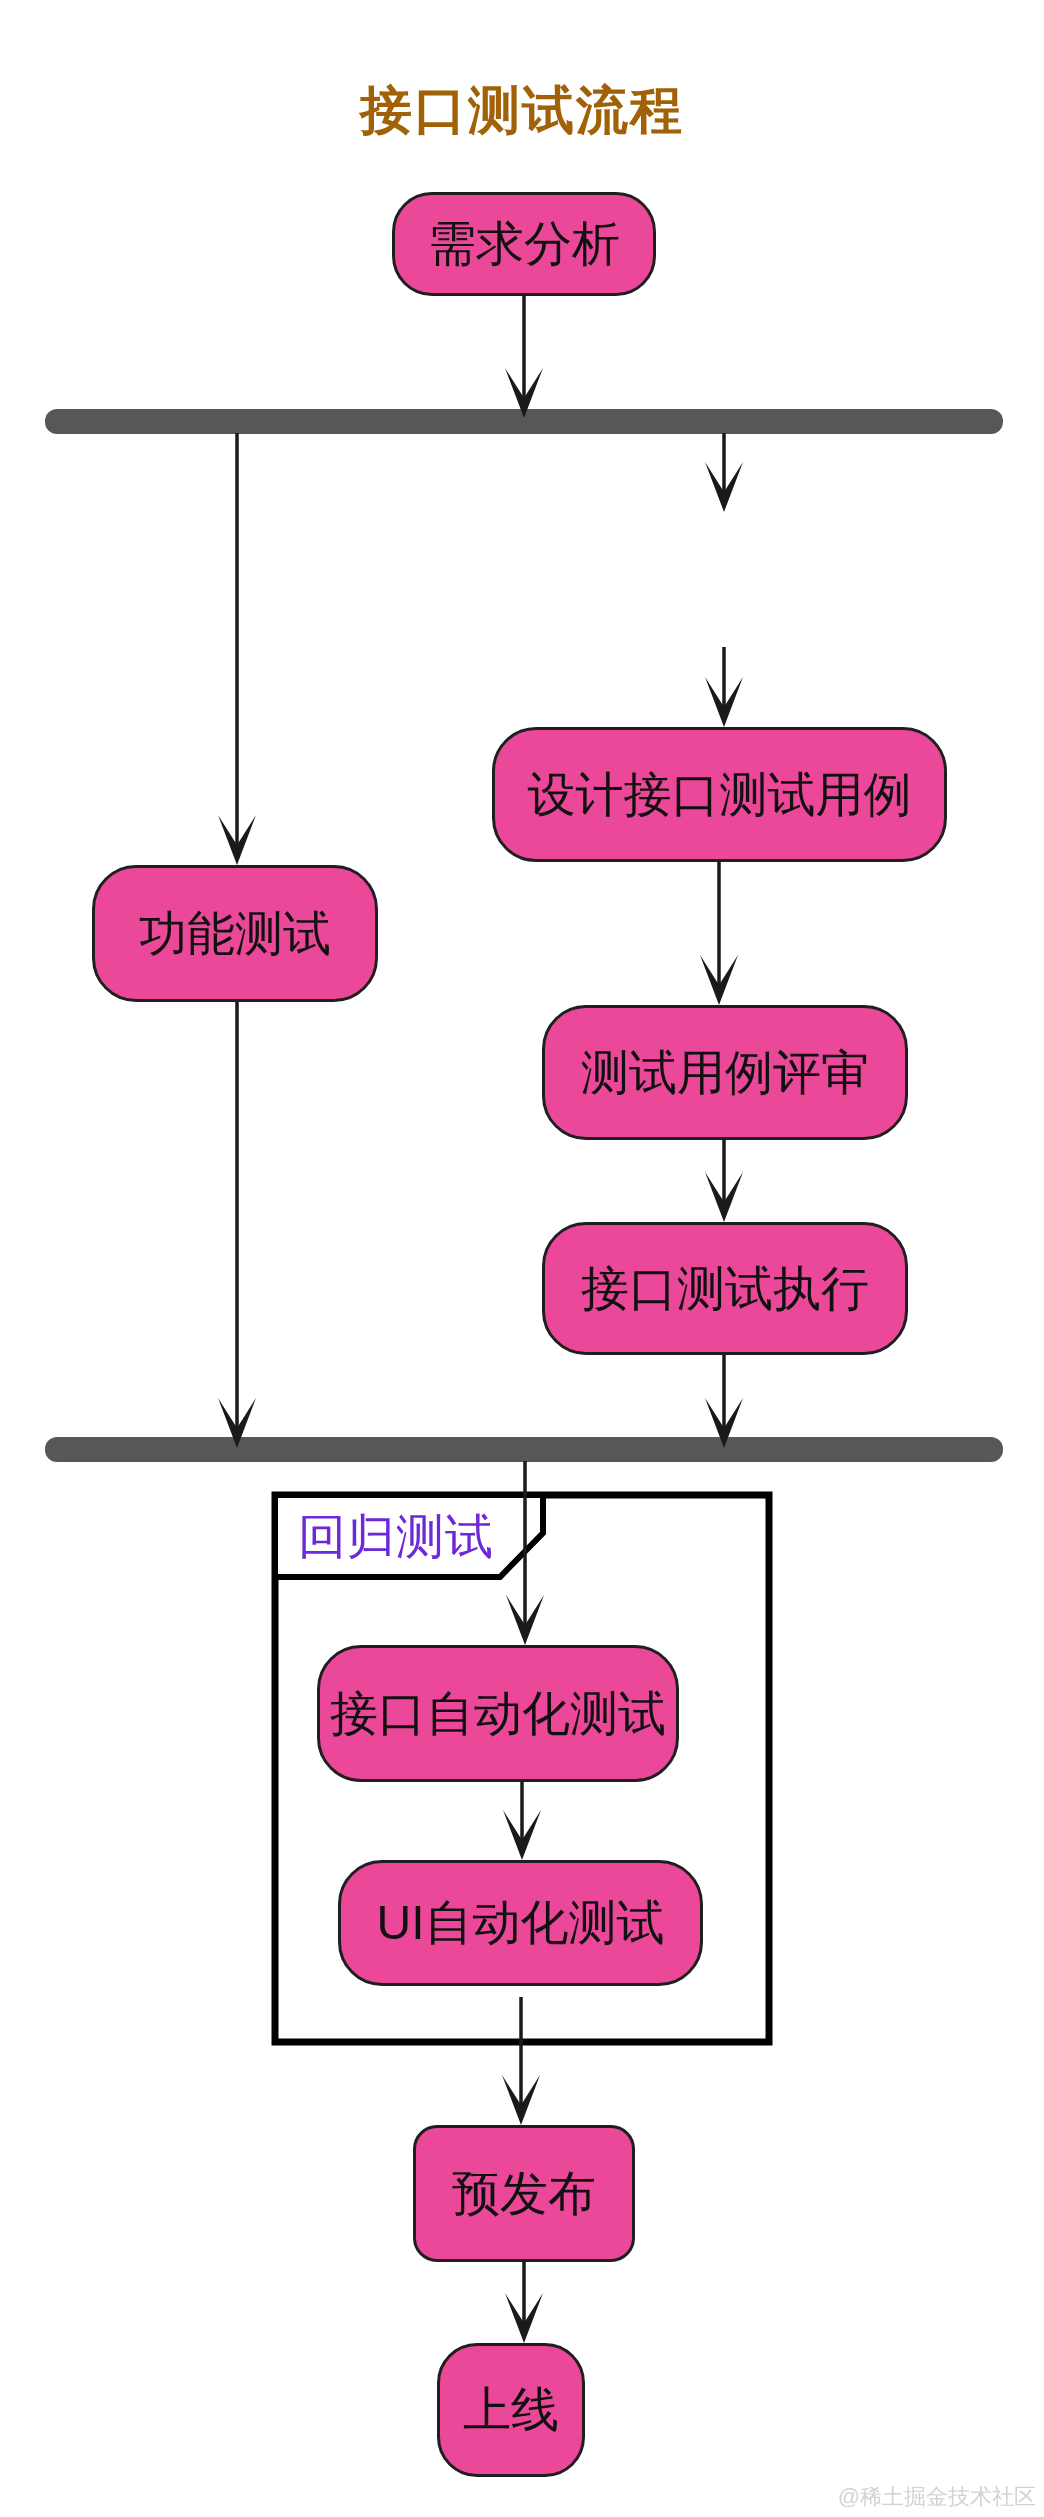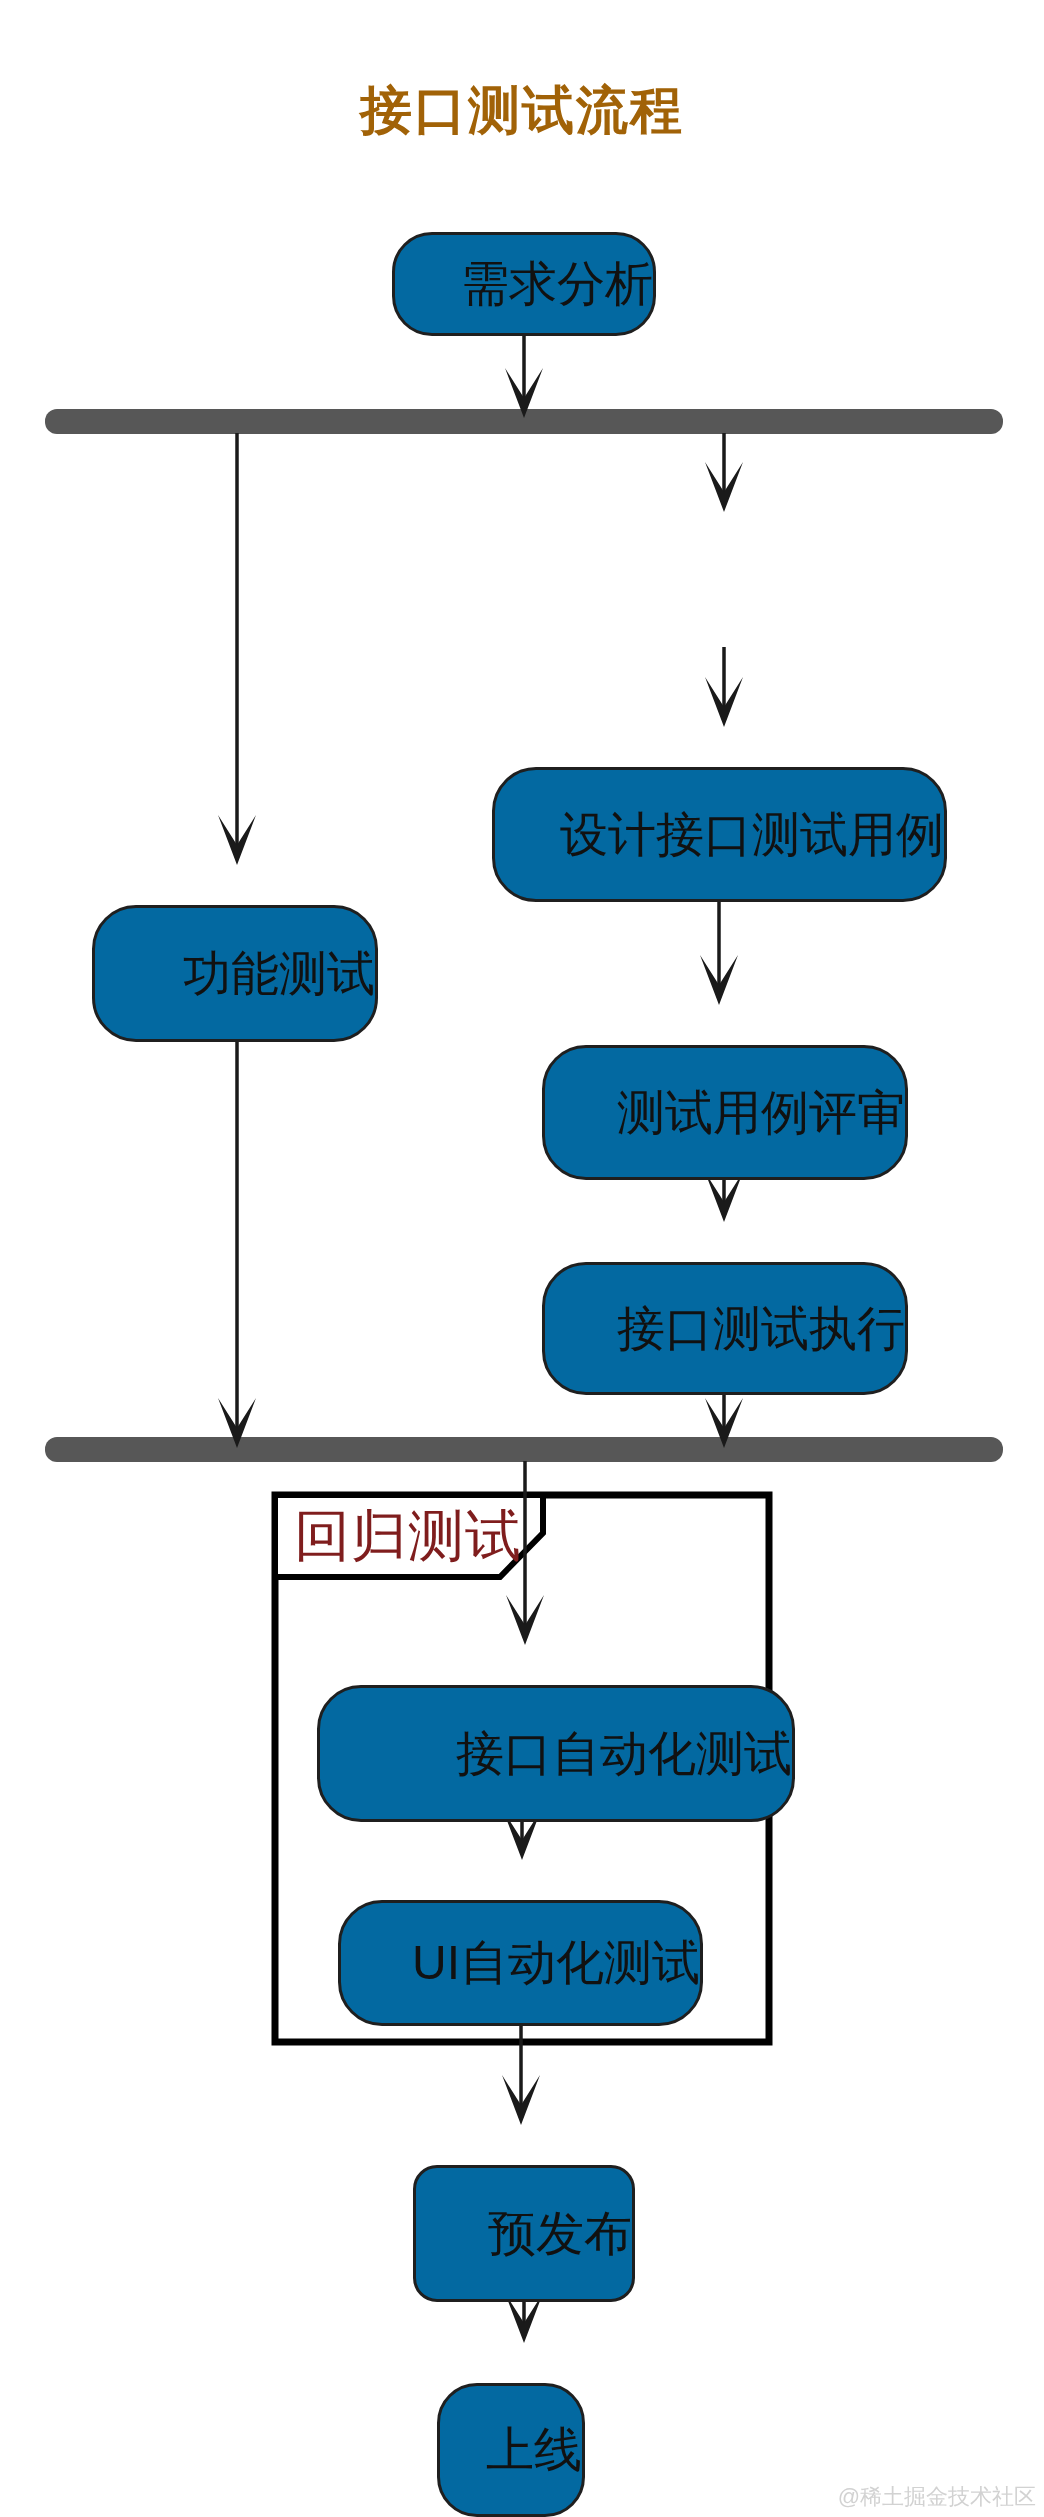--- a/index.html
+++ b/index.html
@@ -18,40 +18,39 @@
     text-align:center;
     font-size:52px;
     font-weight:bold;
     color:#a16207;
     letter-spacing:2px;
   }
   .node{
     position:absolute;
     display:flex;
     align-items:center;
-    justify-content:flex-end;
-    background:#0369a1;
+    justify-content:center;
+    background:#ec4899;
     border:3px solid #1f1f1f;
     border-radius:44px;
     font-size:48px;
     color:#111111;
     white-space:nowrap;
     box-sizing:border-box;
-    margin-top:40px;
   }
   .node.small-radius{border-radius:40px;}
   .group-label{
     position:absolute;
-    left:292px; top:1502px;
+    left:280px; top:1502px;
     width:232px; height:70px;
     display:flex;
     align-items:center;
     justify-content:center;
-    font-size:56px;
-    color:#7f1d1d;
+    font-size:48px;
+    color:#6d28d9;
     letter-spacing:1px;
   }
   .watermark{
     position:absolute;
     right:8px; top:2482px;
     font-size:22px;
     color:#d2d2d2;
     text-align:right;
   }
 </style>
@@ -114,21 +113,21 @@
   </div>
 
   <div class="node" style="left:492px;top:727px;width:455px;height:135px;">
     <span>设计接口测试用例</span>
   </div>
 
   <div class="node" style="left:542px;top:1222px;width:366px;height:133px;">
     <span>接口测试执行</span>
   </div>
 
-  <div class="node" style="left:317px;top:1645px;width:478px;height:137px;">
+  <div class="node" style="left:317px;top:1645px;width:362px;height:137px;">
     <span>接口自动化测试</span>
   </div>
 
   <div class="node" style="left:338px;top:1860px;width:365px;height:126px;">
     <span>UI自动化测试</span>
   </div>
 
   <div class="node" style="left:413px;top:2125px;width:222px;height:137px;border-radius:24px;">
     <span>预发布</span>
   </div>

